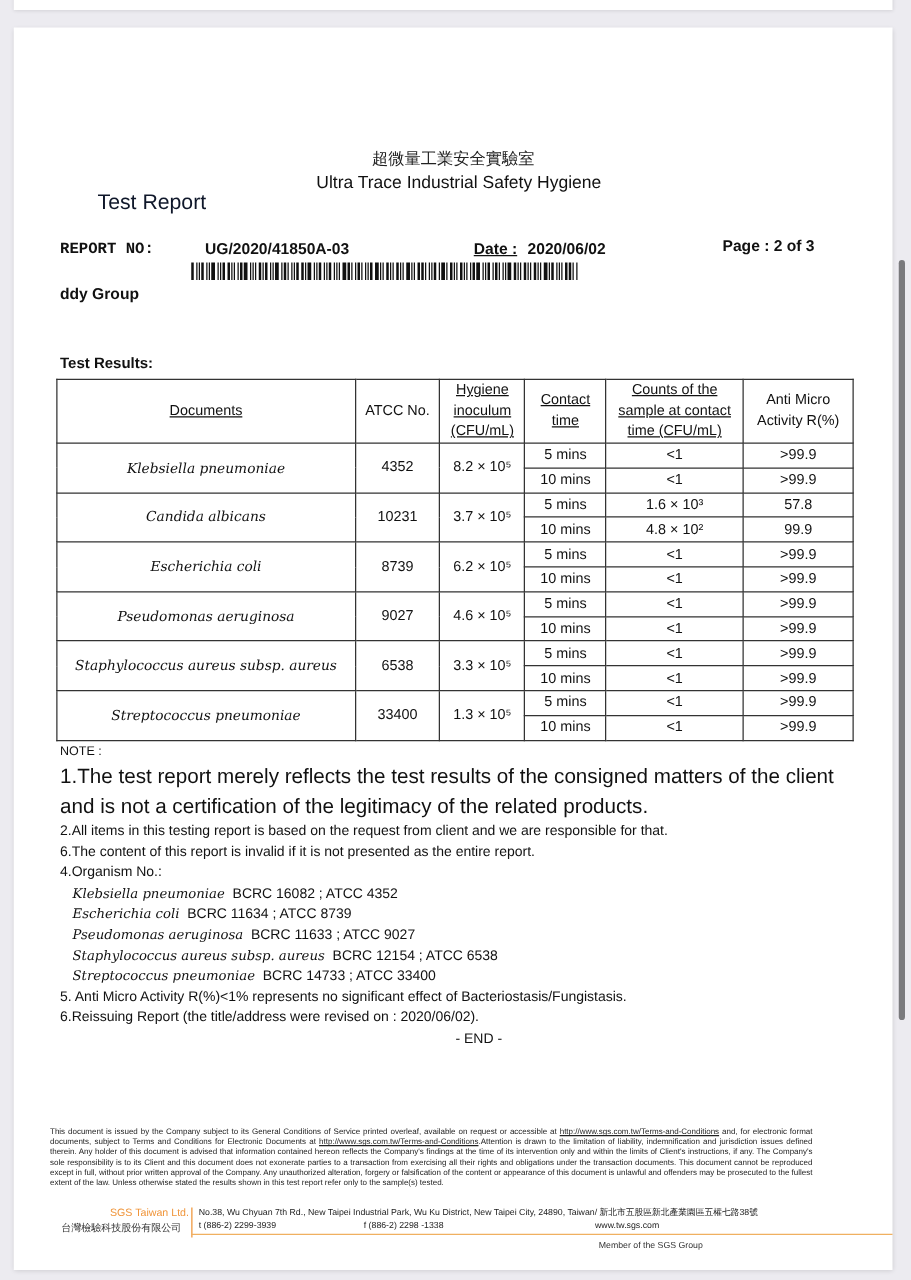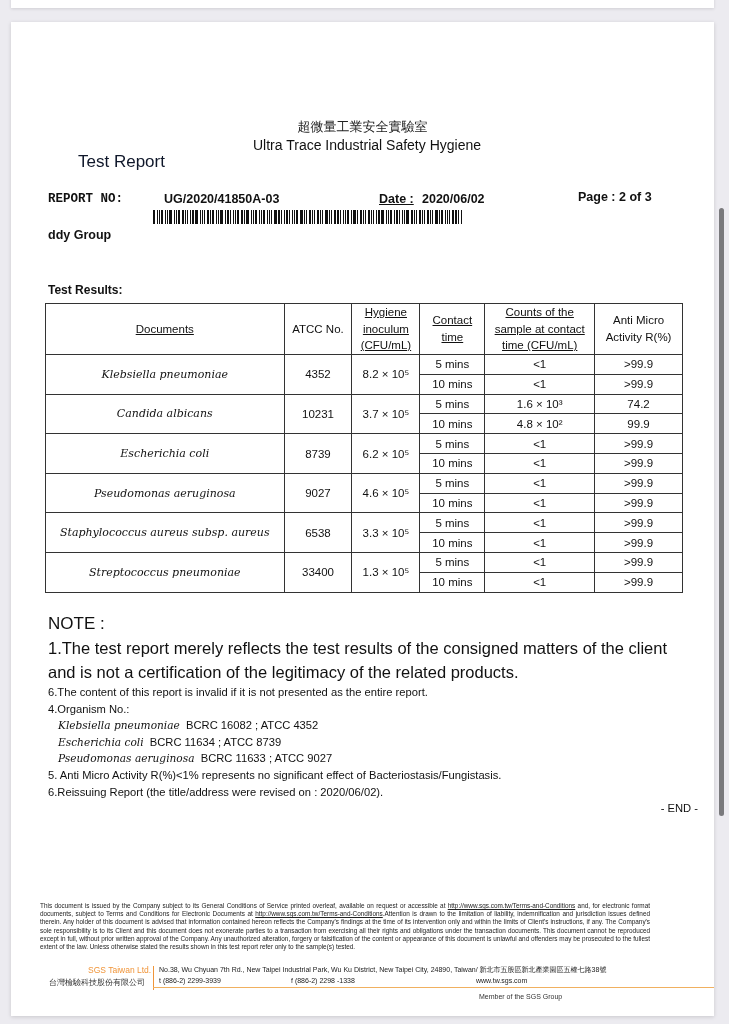--- a/index.html
+++ b/index.html
@@ -50,26 +50,26 @@
     position: absolute; left: 34px; top: 281px; width: 638px;
     border-collapse: collapse; font-size: 11.5px;
   }
   table.results th, table.results td { border: 1.3px solid #333; text-align: center; vertical-align: middle; }
   table.results th { font-weight: normal; height: 51px; line-height: 1.45; }
   table.results th u { text-decoration: underline; }
   table.results td { height: 19.8px; }
   td.org { font-family: "DejaVu Serif", serif; font-style: italic; font-size: 11px; }
 
   .notes { position: absolute; left: 37px; top: 574px; width: 650px; color: #111; }
-  .note-head { font-size: 17px; margin-bottom: 2px; margin-top: 18px; }
+  .note-head { font-size: 10px; margin-bottom: 2px; }
   .note-big { font-size: 16.5px; line-height: 24px; }
   .note-sm { font-size: 11.2px; line-height: 16.6px; }
   .org-line { font-size: 11.2px; line-height: 16.6px; padding-left: 10px; }
   .org-line i { font-family: "DejaVu Serif", serif; font-style: italic; font-size: 10.6px; }
-  .end-mark { text-align: right; font-size: 11.2px; line-height: 16px; padding-left: 20px; }
+  .end-mark { text-align: center; font-size: 11.2px; line-height: 16px; padding-left: 20px; }
 
   .disclaimer {
     position: absolute; left: 29px; top: 880px; width: 610px;
     font-size: 6.4px; line-height: 8.2px; text-align: justify; color: #222;
   }
   .disclaimer u { text-decoration: underline; }
   .footer-company { position: absolute; left: 77px; top: 943px; font-size: 8.5px; color: #f0953a; }
   .footer-company-cn { position: absolute; left: 38px; top: 955px; font-family: "DejaVu Serif", serif; font-size: 8px; color: #333; }
   .footer-vline { position: absolute; left: 142px; top: 944px; width: 1px; height: 24px; background: #f0953a; }
   .footer-addr { position: absolute; left: 148px; top: 943px; font-size: 7px; color: #222; }
@@ -245,21 +245,21 @@
           <td>10 mins</td>
           <td>&lt;1</td>
           <td>&gt;99.9</td>
         </tr>
         <tr>
           <td rowspan="2" class="org">Candida albicans</td>
           <td rowspan="2">10231</td>
           <td rowspan="2">3.7 × 10⁵</td>
           <td>5 mins</td>
           <td>1.6 × 10³</td>
-          <td>74.2</td>
+          <td>57.8</td>
         </tr>
         <tr>
           <td>10 mins</td>
           <td>4.8 × 10²</td>
           <td>99.9</td>
         </tr>
         <tr>
           <td rowspan="2" class="org">Escherichia coli</td>
           <td rowspan="2">8739</td>
           <td rowspan="2">6.2 × 10⁵</td>
@@ -310,26 +310,29 @@
           <td>10 mins</td>
           <td>&lt;1</td>
           <td>&gt;99.9</td>
         </tr>
       </tbody>
   </table>
 
   <div class="notes">
     <div class="note-head">NOTE :</div>
     <div class="note-big">1.The test report merely reflects the test results of the consigned matters  of the client and is not a certification of the legitimacy of the related products.</div>
+    <div class="note-sm">2.All items in this testing report is based on the request from client and we are responsible for that.</div>
     <div class="note-sm">6.The content of this report is invalid if it is not presented as the entire report.</div>
     <div class="note-sm">4.Organism No.:</div>
     <div id="org-list">
         <div class="org-line"><i>Klebsiella pneumoniae</i>&nbsp; <span>BCRC 16082 ; ATCC 4352</span></div>
         <div class="org-line"><i>Escherichia coli</i>&nbsp; <span>BCRC 11634 ; ATCC 8739</span></div>
         <div class="org-line"><i>Pseudomonas aeruginosa</i>&nbsp; <span>BCRC 11633 ; ATCC 9027</span></div>
+        <div class="org-line"><i>Staphylococcus aureus subsp. aureus</i>&nbsp; <span>BCRC 12154 ; ATCC 6538</span></div>
+        <div class="org-line"><i>Streptococcus pneumoniae</i>&nbsp; <span>BCRC 14733 ; ATCC 33400</span></div>
       </div>
     <div class="note-sm">5. Anti Micro Activity R(%)&lt;1% represents no significant effect  of Bacteriostasis/Fungistasis.</div>
     <div class="note-sm">6.Reissuing Report (the title/address were revised on :  2020/06/02).</div>
     <div class="end-mark">- END -</div>
   </div>
 
   <div class="disclaimer"><span>This document is issued by the Company subject to its General Conditions of Service printed overleaf, available on request or accessible at </span><u>http://www.sgs.com.tw/Terms-and-Conditions</u><span> and, for electronic format documents, subject to Terms and Conditions for Electronic Documents at </span><u>http://www.sgs.com.tw/Terms-and-Conditions</u><span>.Attention is drawn to the limitation of liability, indemnification and jurisdiction issues defined therein. Any holder of this document is advised that information contained hereon reflects the Company's findings at the time of its intervention only and within the limits of Client's instructions, if any. The Company's sole responsibility is to its Client and this document does not exonerate parties to a transaction from exercising all their rights and obligations under the transaction documents. This document cannot be reproduced except in full, without prior written approval of the Company. Any unauthorized alteration, forgery or falsification of the content or appearance of this document is unlawful and offenders may be prosecuted to the fullest extent of the law. Unless otherwise stated the results shown in this test report refer only to the sample(s) tested.</span></div>
 
   <div class="footer-company">SGS Taiwan Ltd.</div>
   <div class="footer-company-cn">台灣檢驗科技股份有限公司</div>

